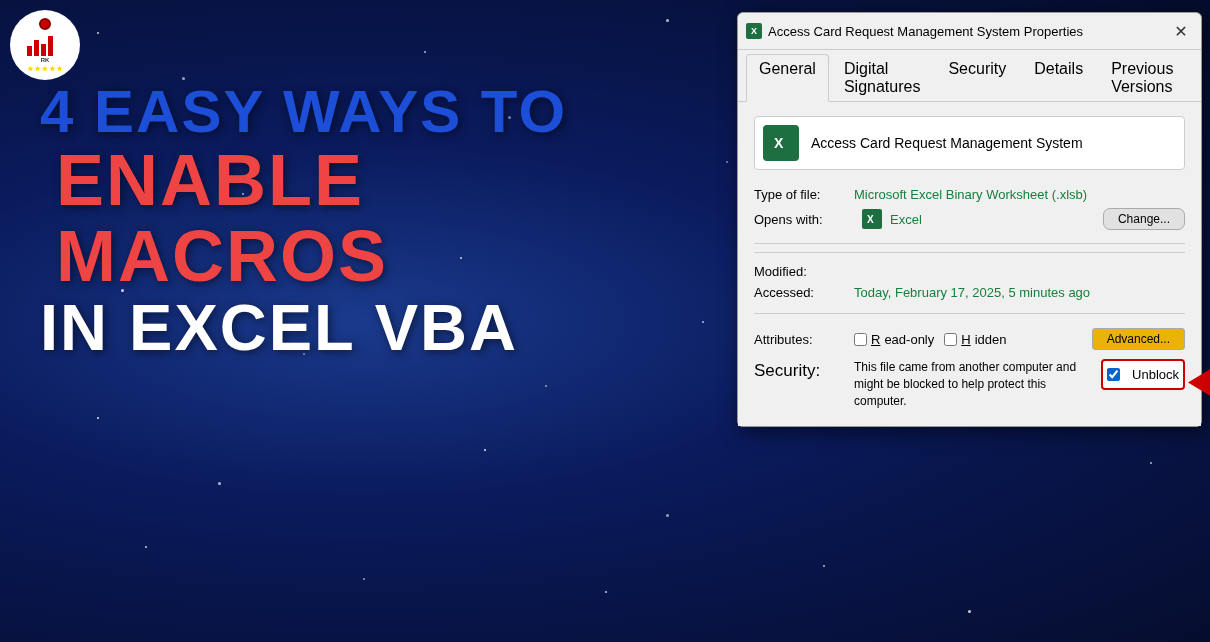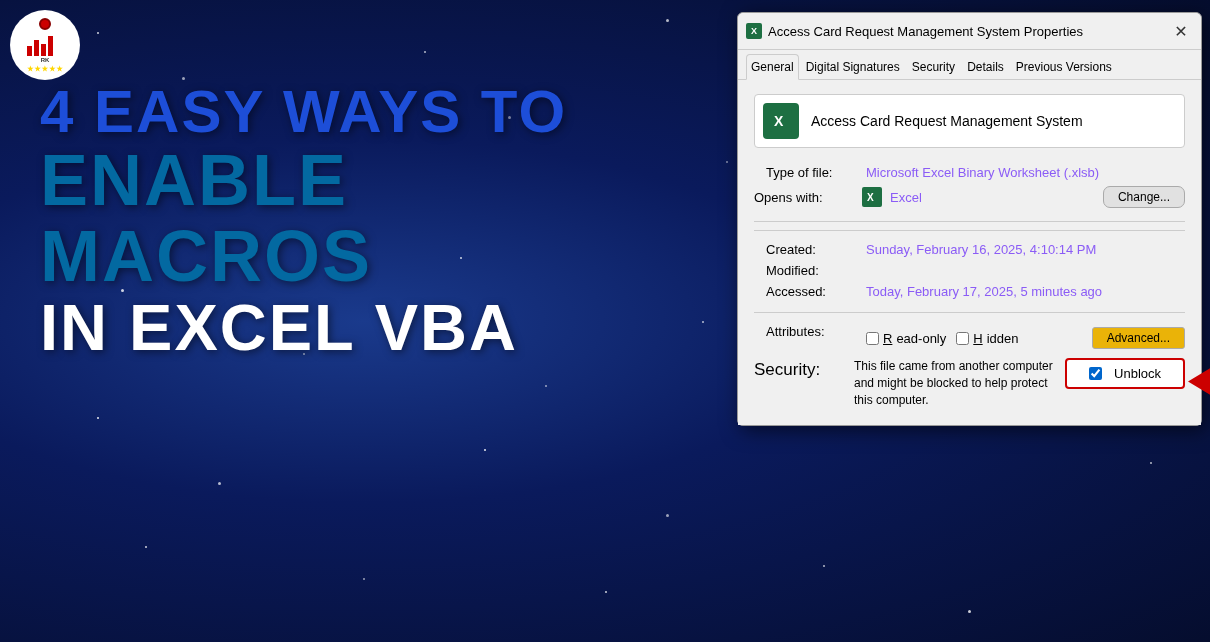--- a/index.html
+++ b/index.html
@@ -85,25 +85,26 @@
       font-weight: 900;
       color: #1d4ed8;
       text-transform: uppercase;
       line-height: 1.05;
       letter-spacing: 2px;
       text-shadow: 2px 2px 8px rgba(0,0,0,0.5);
     }
     .headline-yellow {
       font-size: 72px;
       font-weight: 900;
-      color: #0369a1;
+      color: #ef4444;
       text-transform: uppercase;
       line-height: 1.05;
       letter-spacing: 2px;
       text-shadow: 2px 2px 8px rgba(0,0,0,0.5);
+      margin-left: 16px;
     }
     .headline-white-sm {
       font-size: 65px;
       font-weight: 900;
       color: white;
       text-transform: uppercase;
       line-height: 1.05;
       letter-spacing: 2px;
       text-shadow: 2px 2px 8px rgba(0,0,0,0.5);
     }
@@ -159,22 +160,22 @@
 
     
     .tabs {
       display: flex;
       padding: 4px 8px 0;
       border-bottom: 1px solid #ccc;
       background: #f0f0f0;
       gap: 2px;
     }
     .tab {
-      padding: 5px 4px;
-      font-size: 12px;
+      padding: 5px 12px;
+      font-size: 16px;
       cursor: pointer;
       border: 1px solid transparent;
       border-bottom: none;
       border-radius: 4px 4px 0 0;
       background: transparent;
       color: #000;
     }
     .tab.active {
       background: #f0f0f0;
       border-color: #ccc;
@@ -218,31 +219,30 @@
     }
 
     
     .prop-section {
       margin-bottom: 10px;
     }
     .prop-row {
       display: flex;
       padding: 3px 0;
       font-size: 13px;
-      align-items: flex-start;
-      margin-left: 12px;
+      align-items: center;
     }
     .prop-label {
       width: 100px;
       color: #000;
       flex-shrink: 0;
       padding-right: 8px;
     }
     .prop-value {
-      color: #8b5cf6;
+      color: #15803d;
     }
     .prop-divider {
       border: none;
       border-top: 1px solid #ccc;
       margin: 8px 0;
     }
 
     
     .opens-with-row {
       display: flex;
@@ -322,21 +322,21 @@
       font-size: 12px;
       line-height: 1.4;
       color: #000;
       flex: 1;
     }
 
     
     .unblock-box {
       border: 2px solid #cc0000;
       border-radius: 4px;
-      padding: 6px 22px;
+      padding: 6px 4px;
       background: white;
       display: flex;
       align-items: center;
       gap: 12px;
       font-size: 13px;
       white-space: nowrap;
     }
     .unblock-box input[type=checkbox] {
       width: 13px; height: 13px;
       accent-color: #0066cc;
@@ -477,24 +477,20 @@
       </div>
     </div>
 
     <hr class="prop-divider">
 
 
     <hr class="prop-divider">
 
     <div class="prop-section">
       <div class="prop-row">
-        <span class="prop-label">Created:</span>
-        <span class="prop-value">Sunday, February 16, 2025, 4:10:14 PM</span>
-      </div>
-      <div class="prop-row">
         <span class="prop-label">Modified:</span>
       </div>
       <div class="prop-row">
         <span class="prop-label">Accessed:</span>
         <span class="prop-value">Today, February 17, 2025, 5 minutes ago</span>
       </div>
     </div>
 
     <hr class="prop-divider">
 

